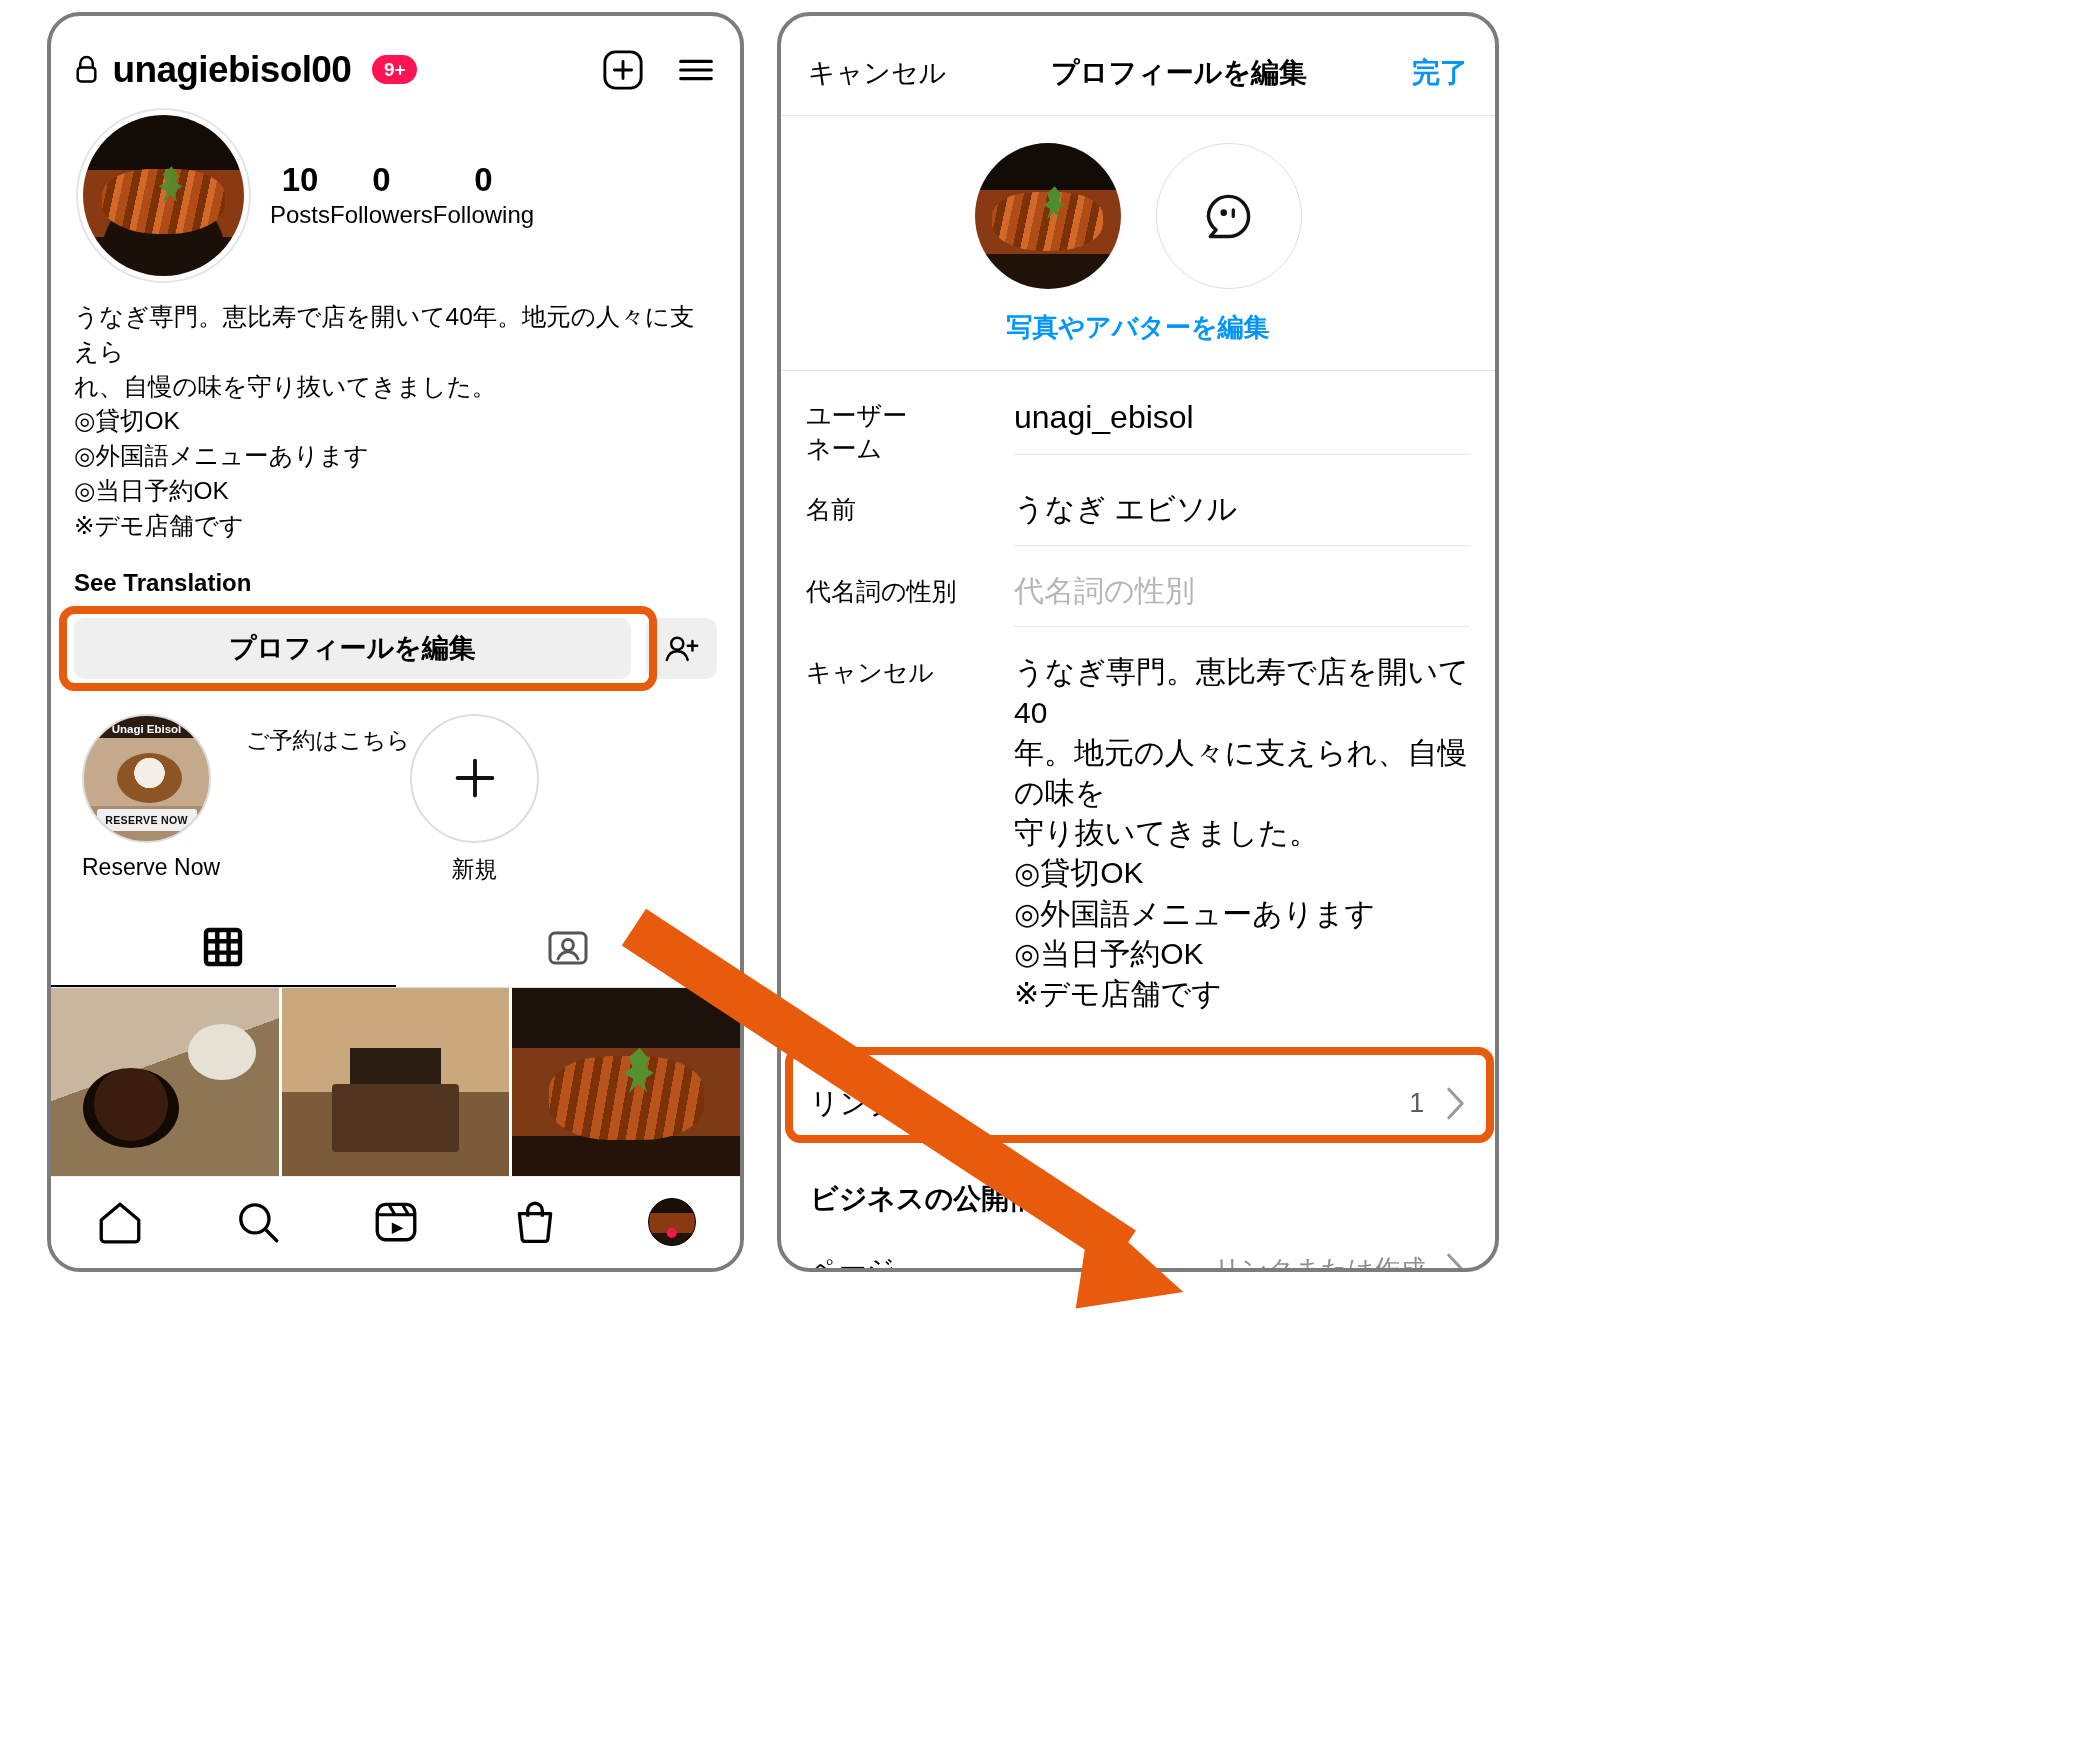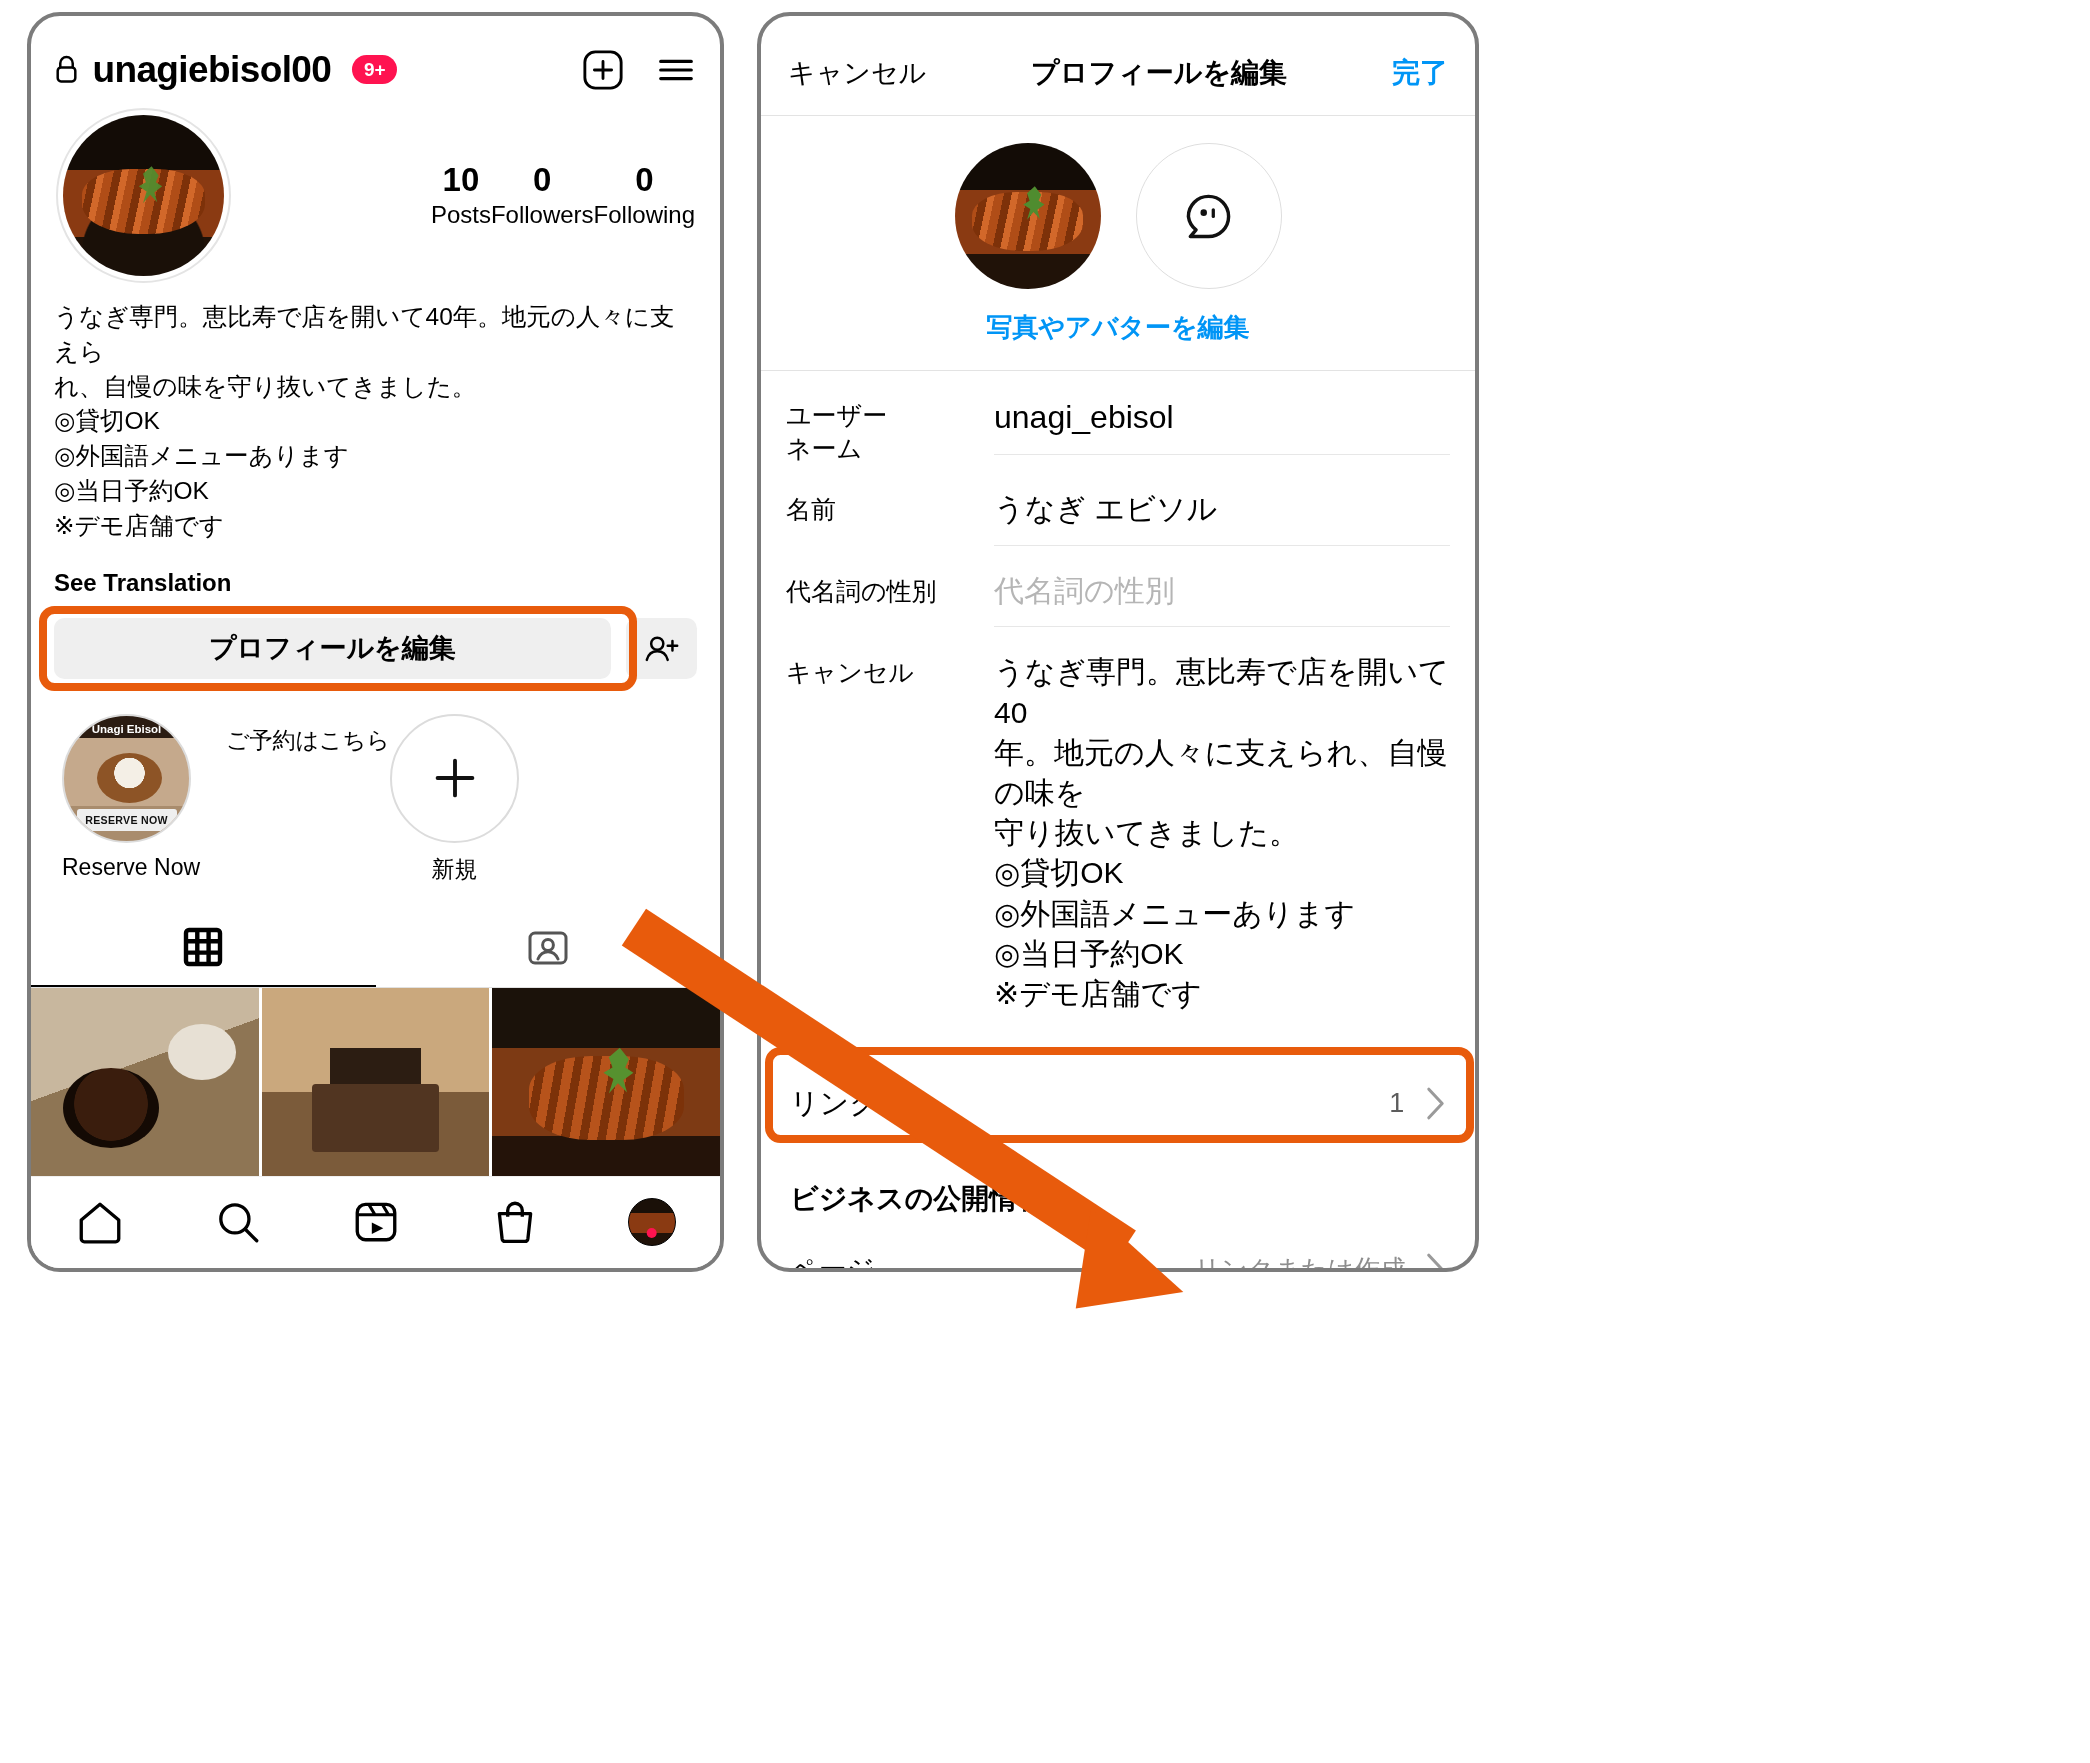--- a/index.html
+++ b/index.html
@@ -11,20 +11,21 @@
   }
   .stage { position: relative; width: 2090px; height: 1764px; }
 
   
   .phone {
     position: absolute;
     background: #fff;
     border: 4.8px solid #7c7c7c;
     border-radius: 33px;
     overflow: hidden;
+    margin-left: 20px;
   }
   #phone-left  { left: 27px;  top: 11.5px;  width: 697px;  height: 1260px; }
   #phone-right { left: 757px; top: 11.5px;  width: 722px;  height: 1260px; }
 
   
   .ig-header {
     display: flex; align-items: center;
     padding: 33px 23px 9.6px 23px;
     gap: 13.4px;
   }
@@ -64,21 +65,21 @@
     width: 76%; height: 40%; border-radius: 40% 40% 46% 46%;
     background: repeating-linear-gradient(102deg, #b04d17 0 8.6px, #7d3109 8.6px 16.3px, #d2682a 16.3px 23px);
   }
   .avatar-img::after {
     content: ""; position: absolute; left: 44%; top: 32%;
     width: 22%; height: 26%;
     background: #4f8c2f;
     clip-path: polygon(50% 0,70% 22%,62% 38%,80% 48%,58% 62%,66% 86%,46% 68%,26% 88%,36% 60%,14% 48%,34% 38%,26% 18%);
     opacity: .92;
   }
-  .stats { display: flex; flex: 1 1 auto; justify-content: flex-end; padding-left: 19px; }
+  .stats { display: flex; flex: 1 1 auto; justify-content: flex-start; padding-left: 19px; }
   .stat { text-align: center; }
   .stat-num { font-size: 33px; font-weight: 700; color: #000; line-height: 1.15; }
   .stat-label { font-size: 24px; color: #000; margin-top: 1.9px; }
 
   .ig-bio {
     padding: 17.3px 23px 0 23px;
     font-size: 24.5px; line-height: 1.42; color: #000;
     white-space: pre-wrap;
   }
   .see-translation {

